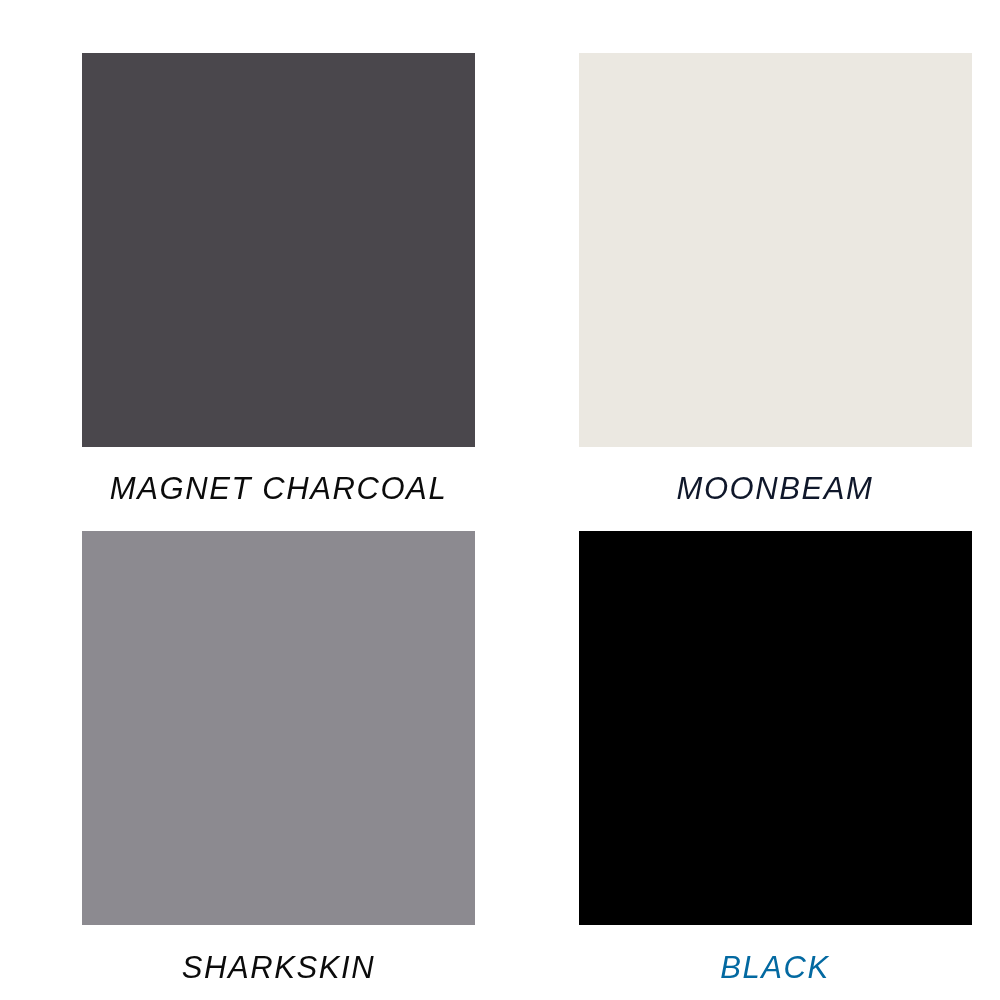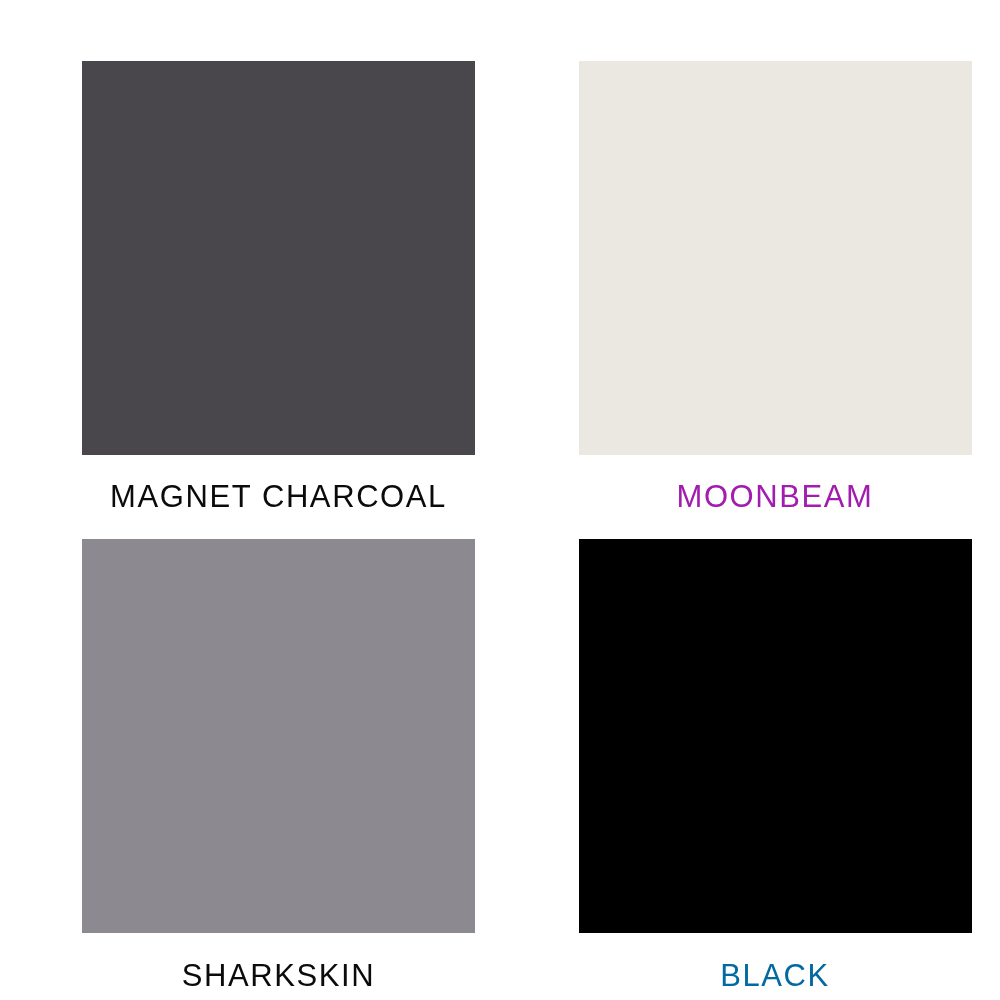--- a/index.html
+++ b/index.html
@@ -19,26 +19,27 @@
     position: relative;
     width: 1000px;
     height: 1000px;
     background: #ffffff;
     box-sizing: border-box;
   }
 
   .swatch-grid {
     position: absolute;
     left: 0;
-    top: 12px;
+    top: 4px;
     width: 1000px;
     height: 848px;
     display: grid;
     grid-template-columns: 500px 500px;
     grid-template-rows: 500px 500px;
+    font-style: italic;
   }
 
   .swatch-cell {
     position: relative;
     display: flex;
     flex-direction: column;
     align-items: center;
   }
 
   
@@ -79,21 +80,21 @@
 <div class="palette-board" style="background-color: rgb(255, 255, 255);">
   <div class="swatch-grid">
 
     <div class="swatch-cell col-left row-top">
       <div class="swatch-chip" style="background-color: rgb(74, 71, 76);"></div>
       <div class="swatch-label" style="color: rgb(11, 11, 11);">MAGNET CHARCOAL</div>
     </div>
 
     <div class="swatch-cell col-right row-top">
       <div class="swatch-chip" style="background-color: rgb(235, 232, 225);"></div>
-      <div class="swatch-label" style="color: #a21caf;">MOONBEAM</div>
+      <div class="swatch-label" style="color: #0f172a;">MOONBEAM</div>
     </div>
 
     <div class="swatch-cell col-left row-bottom">
       <div class="swatch-chip" style="background-color: rgb(140, 138, 144);"></div>
       <div class="swatch-label" style="color: rgb(11, 11, 11);">SHARKSKIN</div>
     </div>
 
     <div class="swatch-cell col-right row-bottom">
       <div class="swatch-chip" style="background-color: rgb(0, 0, 0);"></div>
       <div class="swatch-label" style="color: #0369a1;">BLACK</div>

